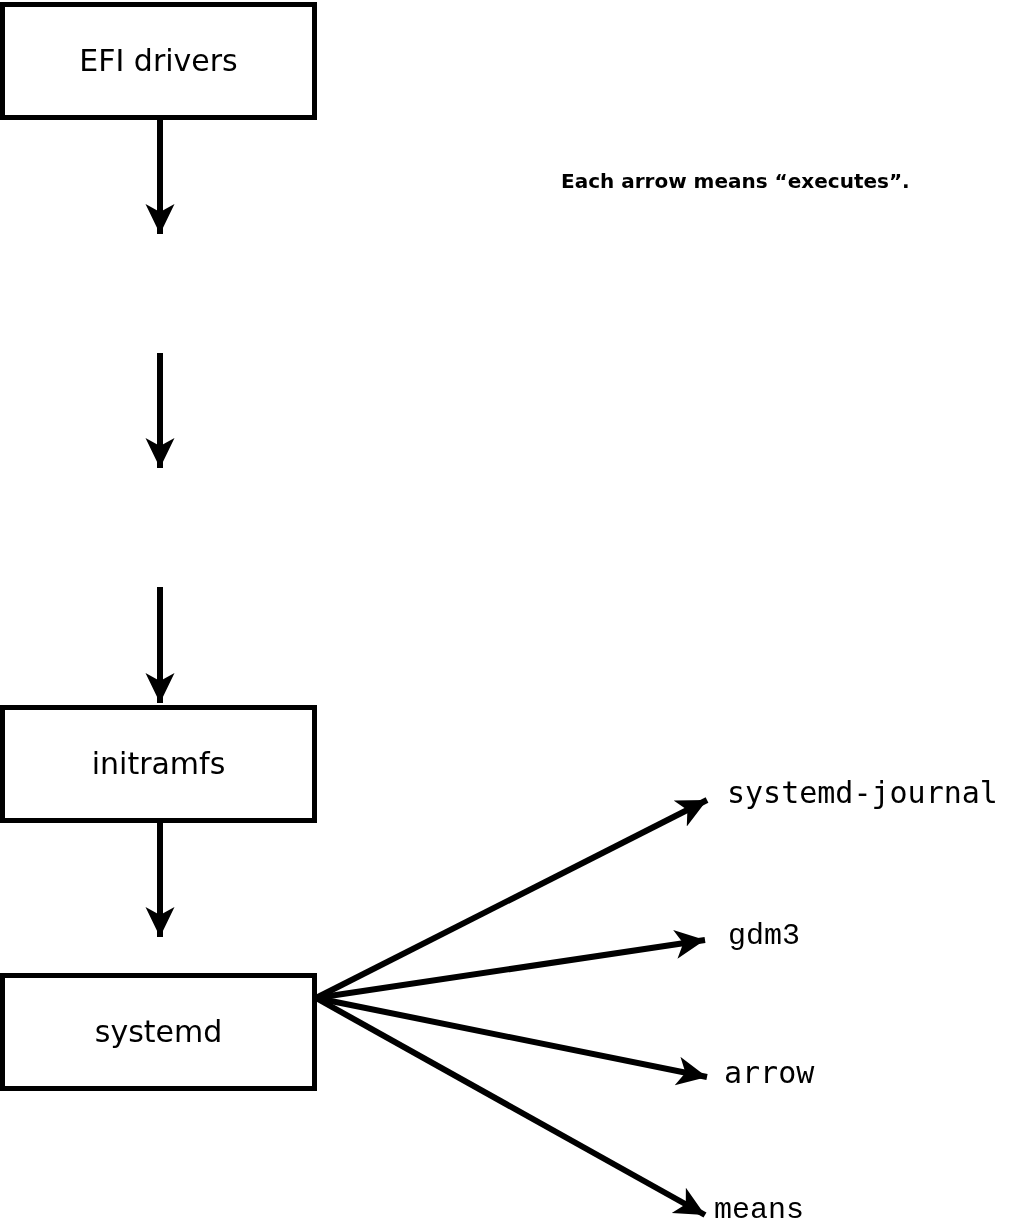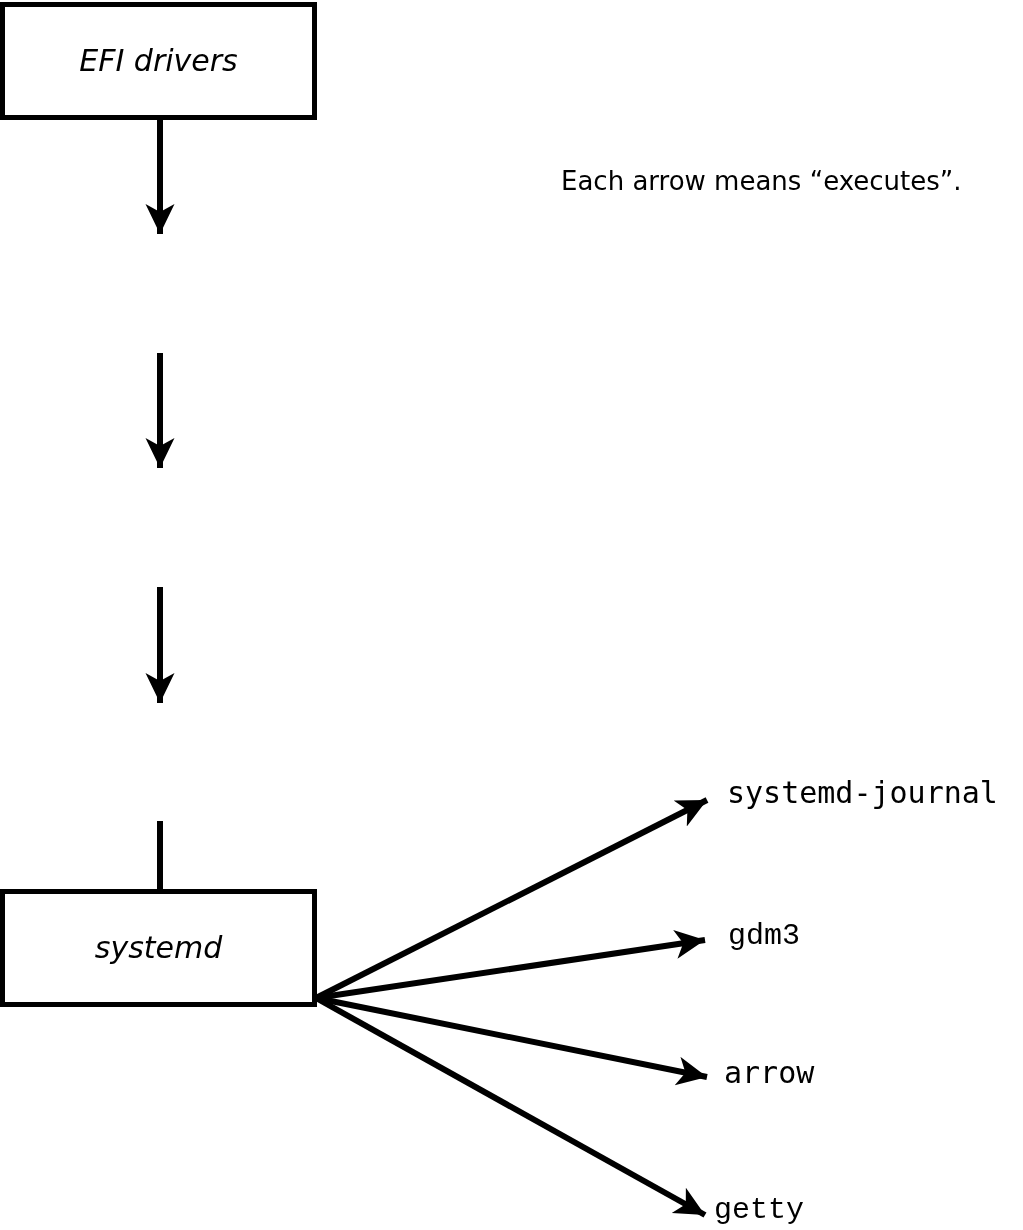--- a/index.html
+++ b/index.html
@@ -29,29 +29,29 @@
     width: 307px;           
     height: 108px;          
     border: 5px solid #000000;
     background: #ffffff;
     display: flex;
     align-items: center;
     justify-content: center;
     font-size: 30px;
     line-height: 1;
     white-space: nowrap;
-    font-style: italic;
   }
   .note {
     position: absolute;
     left: 561px;
     top: 164px;
-    font-size: 26px;
+    font-size: 20px;
     line-height: 35px;
     white-space: nowrap;
+    font-weight: bold;
   }
   .proc {
     position: absolute;
     font-size: 30px;
     line-height: 30px;
     white-space: nowrap;
   }
   .mono { font-family: "DejaVu Sans Mono", monospace; }
   .sans { font-family: Liberation Mono, monospace; }
 </style>
@@ -74,24 +74,27 @@
 
     <line x1="316" y1="998" x2="707" y2="800" stroke="#000000" stroke-width="6" marker-end="url(#ah)"></line>
     <line x1="316" y1="998" x2="705" y2="940" stroke="#000000" stroke-width="6" marker-end="url(#ah)"></line>
     <line x1="316" y1="998" x2="707" y2="1077" stroke="#000000" stroke-width="6" marker-end="url(#ah)"></line>
     <line x1="316" y1="998" x2="705" y2="1215" stroke="#000000" stroke-width="6" marker-end="url(#ah)"></line>
   </svg>
 
   <div class="box" style="top:2px">
     <span>EFI drivers</span>
   </div>
-  <div class="box" style="top:889px">
+  <div class="box" style="top:705px">
+    <span>initramfs</span>
+  </div>
+  <div class="box" style="top:973px">
     <span>systemd</span>
   </div>
 
   <div class="note">Each arrow means “executes”.</div>
 
   <div class="proc mono" style="left:727px; top:778px">systemd-journal</div>
   <div class="proc sans" style="left:728px; top:921px">gdm3</div>
   <div class="proc mono" style="left:724px; top:1058px">arrow</div>
-  <div class="proc sans" style="left:714px; top:1195px">getty</div>
+  <div class="proc sans" style="left:714px; top:1195px">means</div>
 
 </div>
 
 </body></html>

